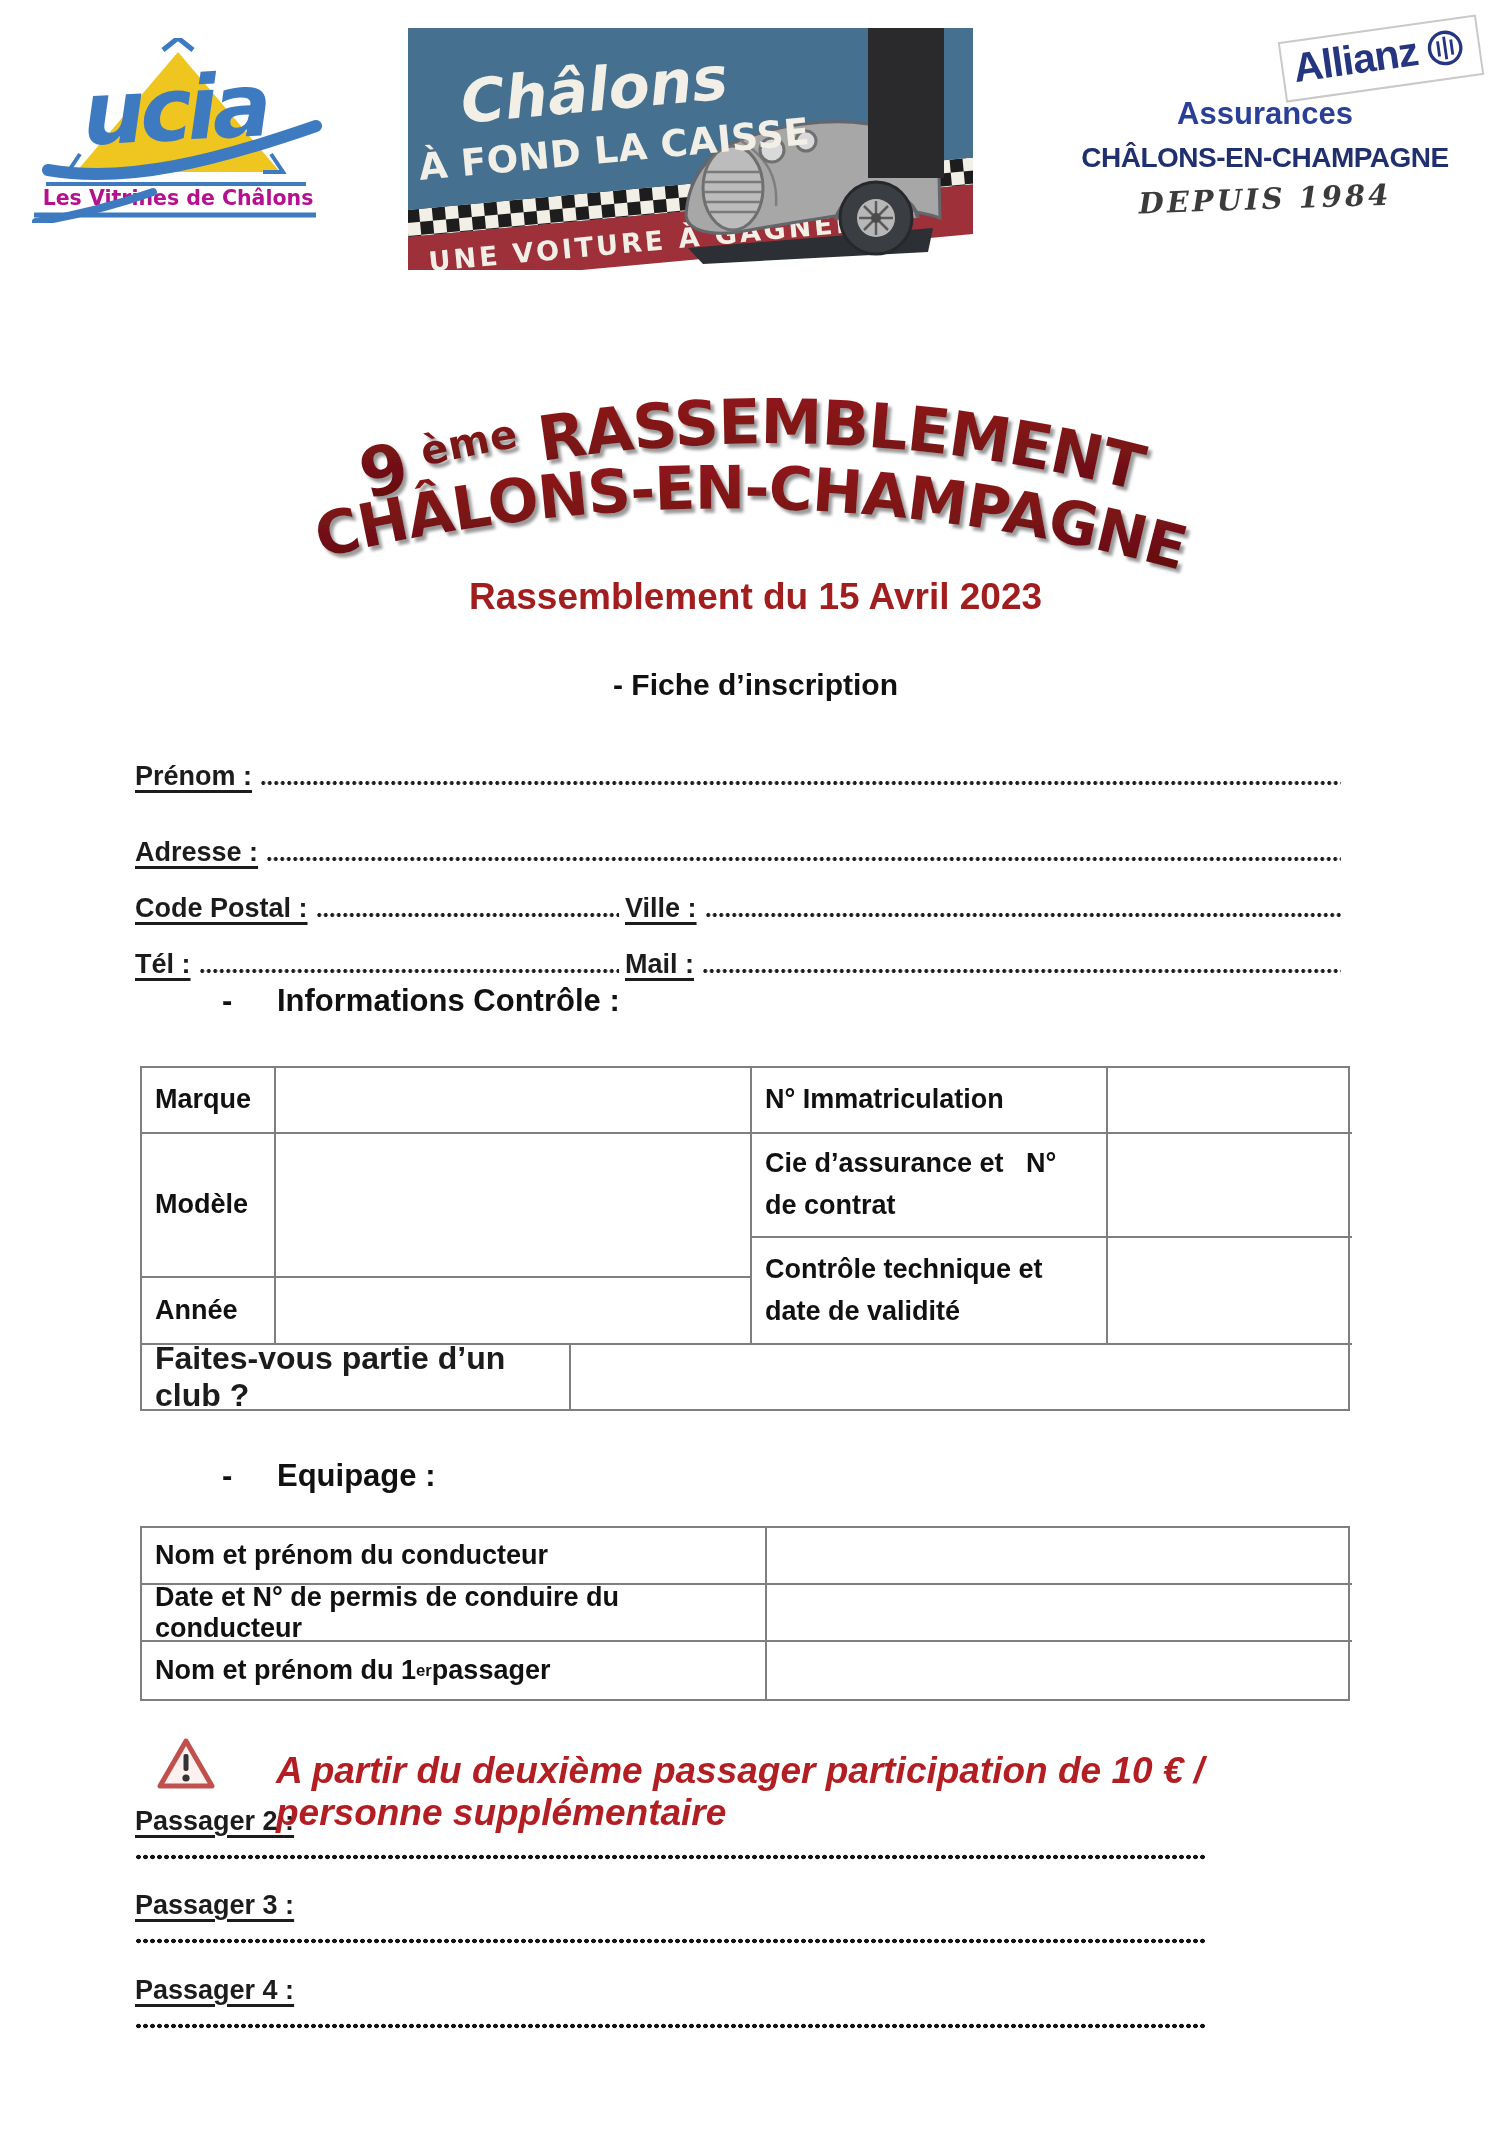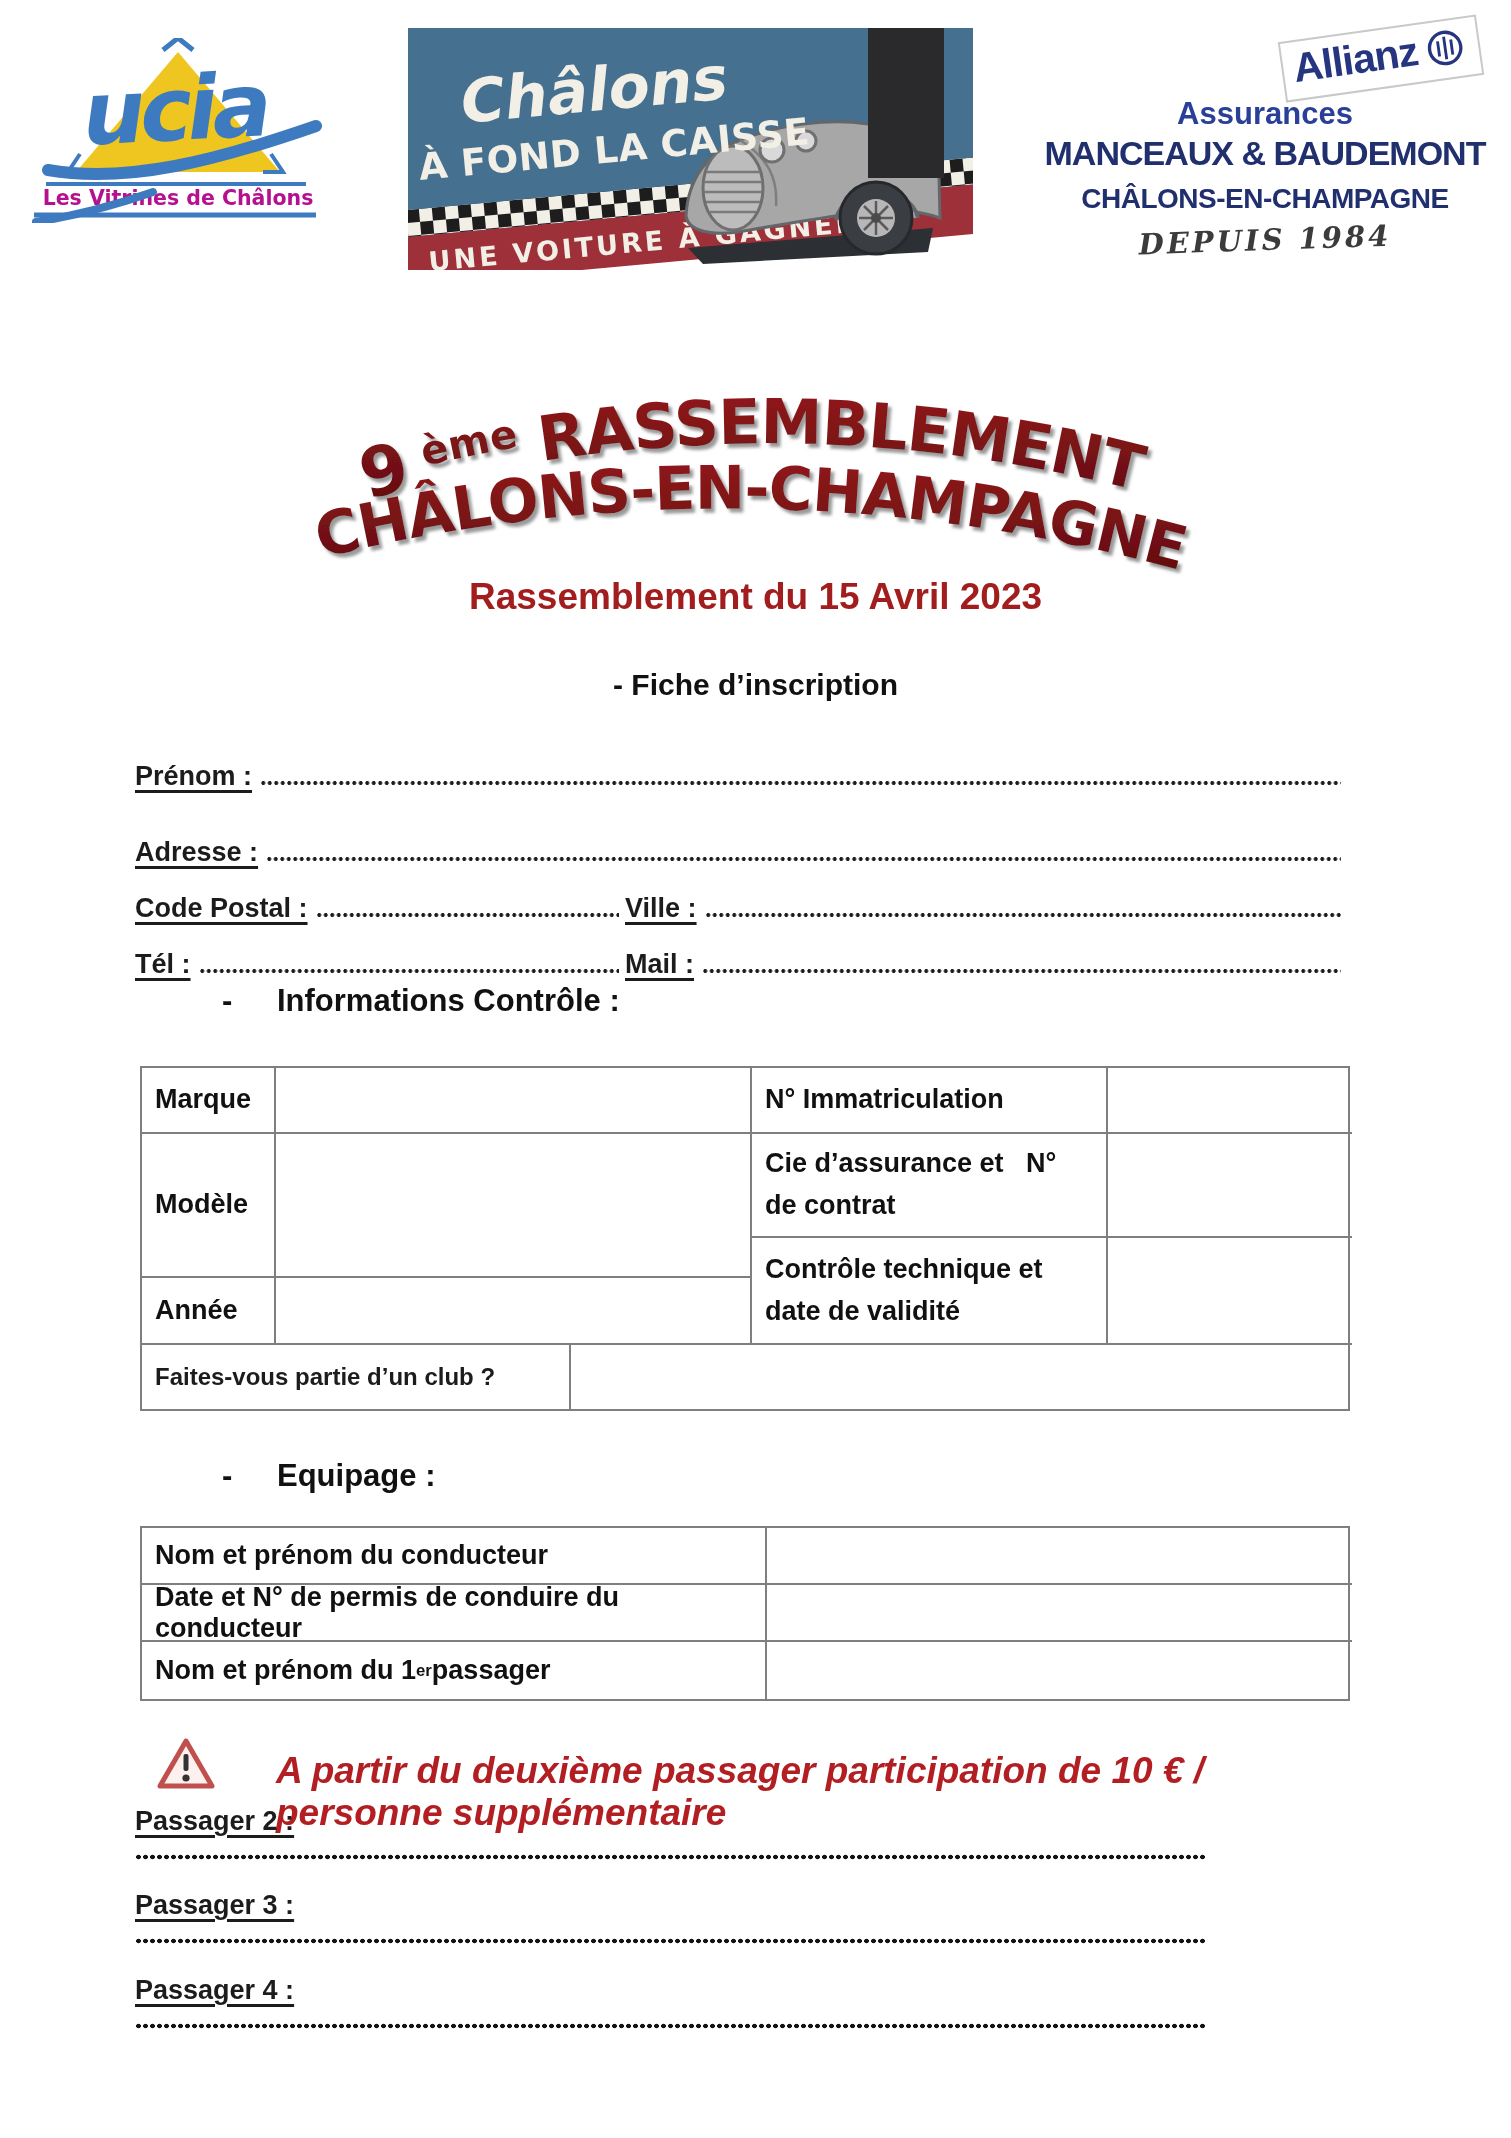--- a/index.html
+++ b/index.html
@@ -59,21 +59,21 @@
     display:grid; grid-template-columns:134px 476px 356px 244px;
     grid-template-rows:66px 104px 40px 67px 64px;
     border:2px solid var(--border_gray);
   }
   .cell { box-sizing:border-box; border-right:2px solid var(--border_gray); border-bottom:2px solid var(--border_gray); }
   .no-br { border-right:none; } .no-bb { border-bottom:none; }
   .vlab { display:flex; align-items:center; padding-left:13px; padding-right:14px;
     font-weight:bold; font-size:27px; line-height:1.55; color:#111; }
   .club-row { grid-column:1 / span 4; grid-row:5; display:flex; }
   .club-label { width:429px; box-sizing:border-box; border-right:2px solid var(--border_gray);
-    display:flex; align-items:center; padding-left:13px; font-weight:bold; font-size:24px; }
+    display:flex; align-items:center; padding-left:13px; font-weight:bold; font-size:32px; }
   .club-value { flex:1; }
 
   
   .etable {
     position:absolute; top:1526px; left:140px; width:1210px; box-sizing:border-box;
     display:grid; grid-template-columns:625px 585px; grid-template-rows:57px 57px 57px;
     border:2px solid var(--border_gray);
   }
   .elab { display:flex; align-items:center; padding-left:13px; font-weight:bold; font-size:27px; color:#111; }
   .elab sup { font-size:0.62em; vertical-align:super; line-height:0; }
@@ -144,21 +144,20 @@
   <div class="allianz-logo-row">
     <div class="allianz-logo">
       <span class="allianz-brand">Allianz</span>
       <svg width="38" height="38" viewBox="0 0 40 40">
         <circle cx="20" cy="20" r="16.5" fill="none" style="stroke:var(--allianz_blue)" stroke-width="3.5"></circle>
         <path d="M 13 12 V 28 M 20 8 V 32 M 27 12 V 28" fill="none" style="stroke:var(--allianz_blue)" stroke-width="3"></path>
       </svg>
     </div>
   </div>
   <div class="assurances">Assurances</div>
-  <div class="agency">MANCEAUX &amp; BAUDEMONT</div>
   <div class="city">CHÂLONS-EN-CHAMPAGNE</div>
   <div class="since">DEPUIS 1984</div>
 </div>
 
 <svg class="abs title-svg" viewBox="0 0 960 240">
   <defs>
     <linearGradient id="mg" x1="0" y1="0" x2="0" y2="1">
       <stop offset="0" style="stop-color:var(--title_maroon)"></stop>
       <stop offset="1" style="stop-color:var(--title_maroon_dark)"></stop>
     </linearGradient>

